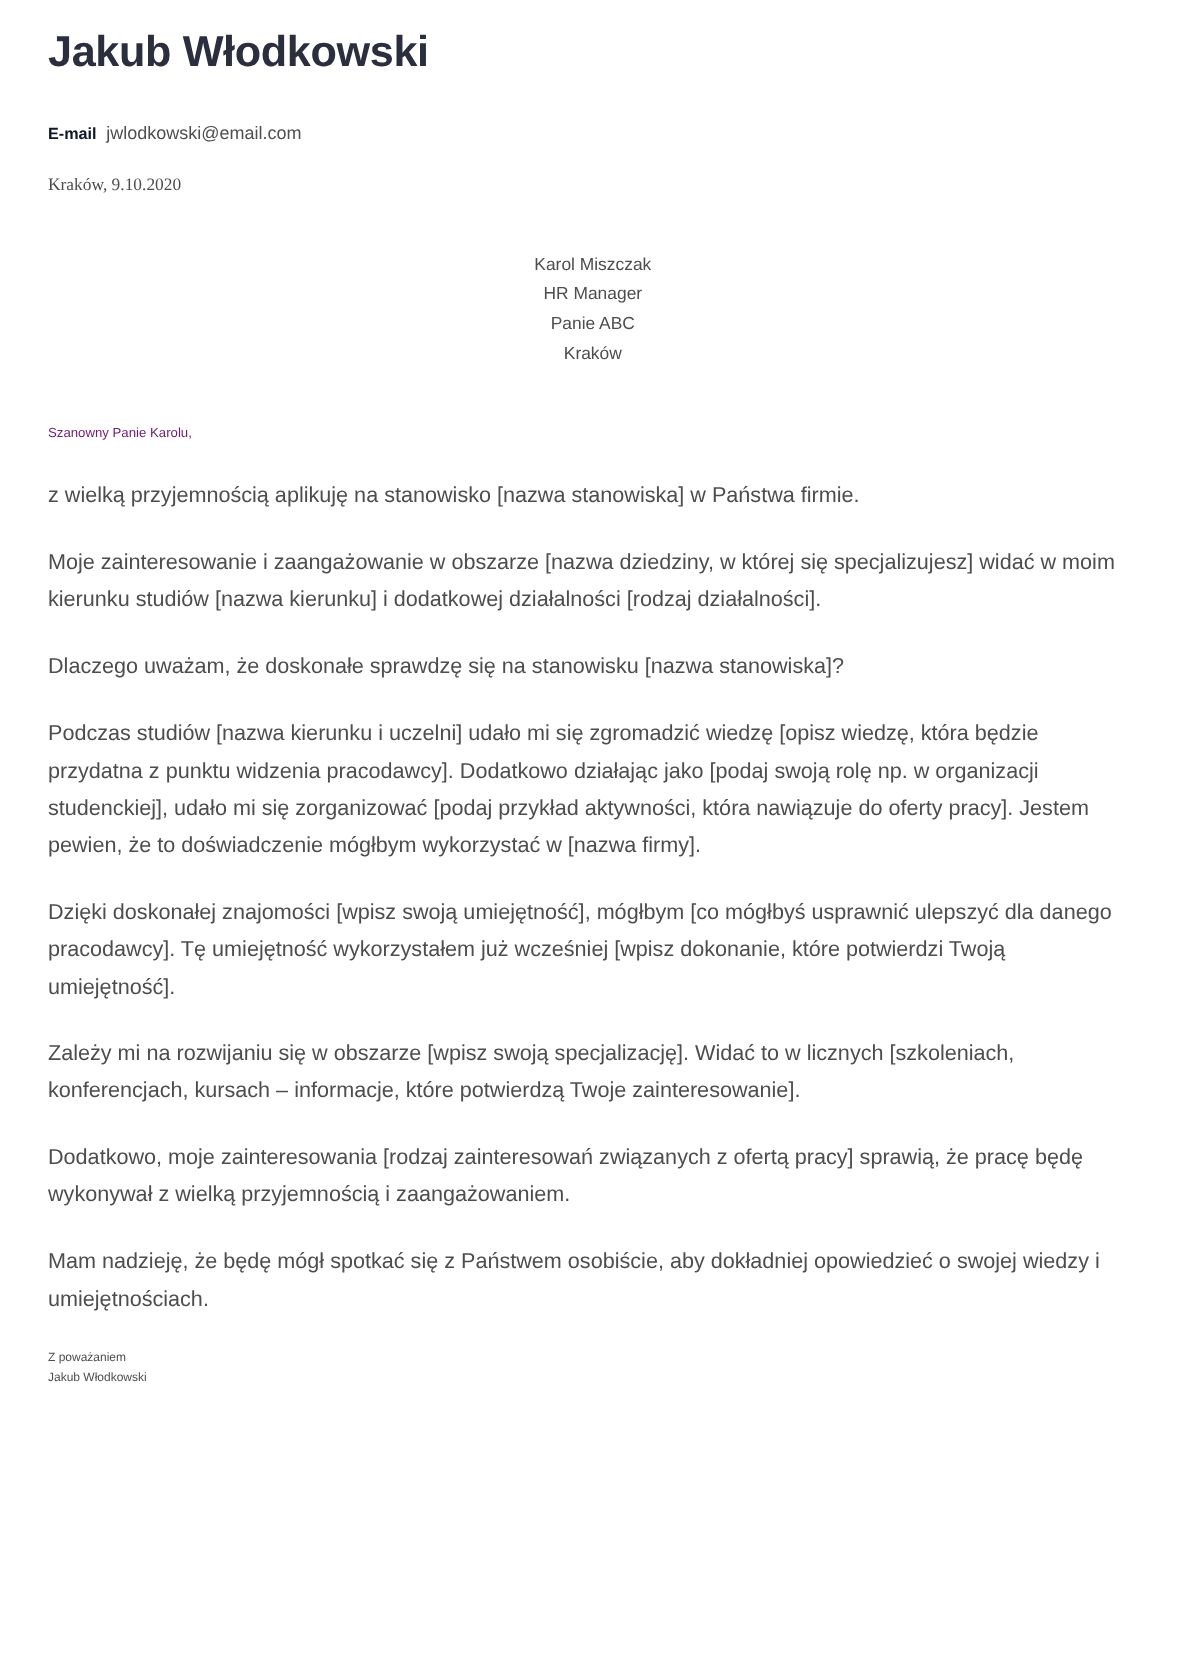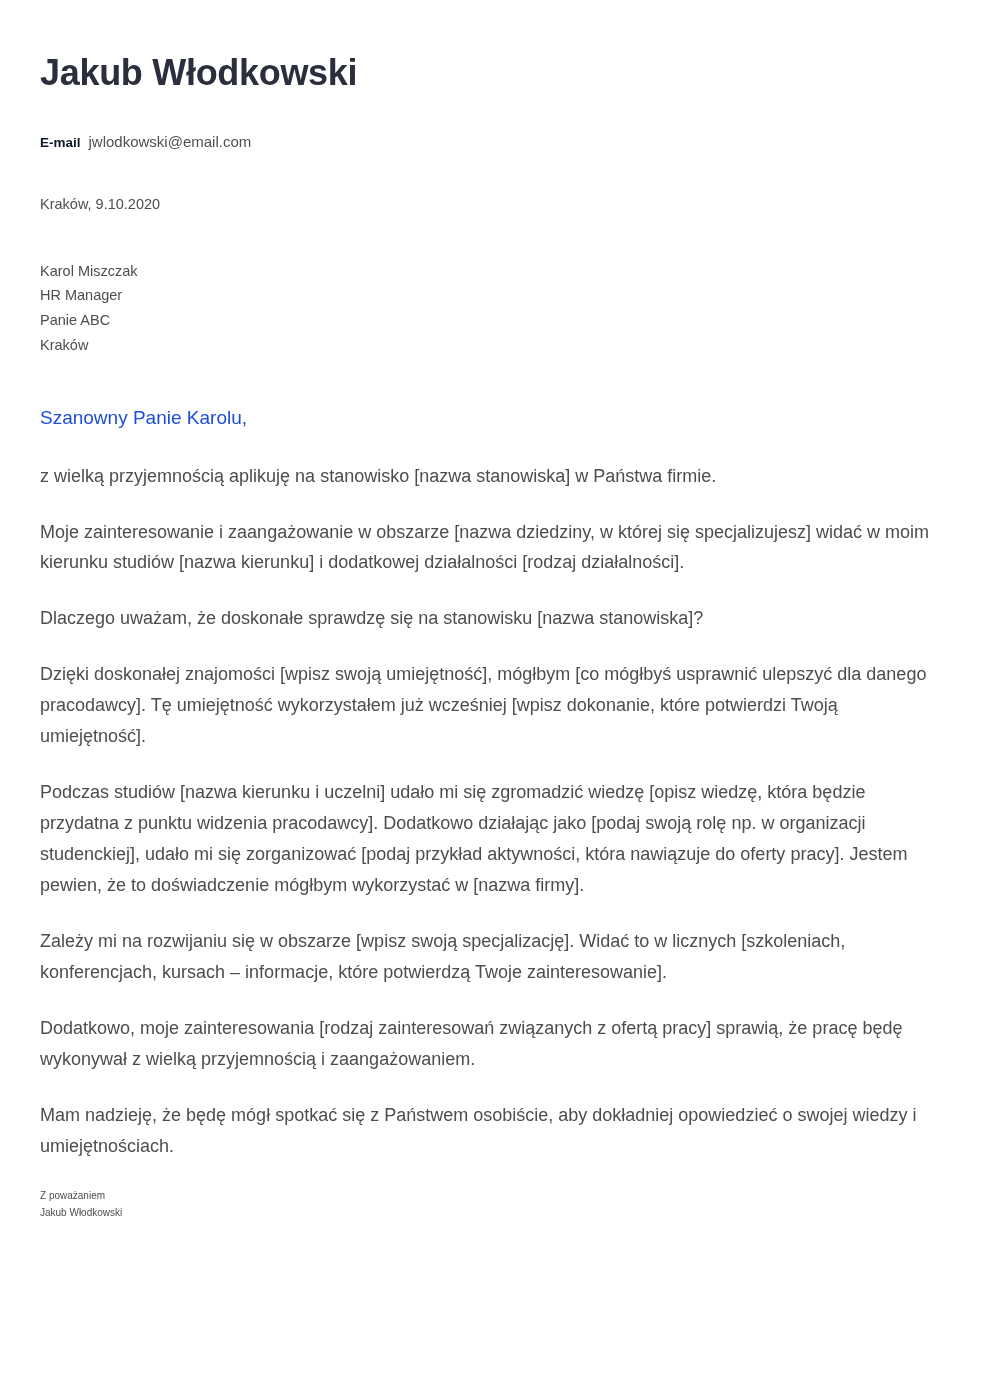--- a/index.html
+++ b/index.html
@@ -13,21 +13,21 @@
     height: 1400px;
     font-family: "Liberation Sans", "DejaVu Sans", sans-serif;
     -webkit-font-smoothing: antialiased;
     overflow: hidden;
   }
   .page {
     box-sizing: border-box;
     width: 990px;
     height: 1400px;
     background: #ffffff;
-    padding: 52px 42px 0 40px;
+    padding: 22px 42px 0 40px;
     position: relative;
   }
   .doc-name {
     font-size: 36px;
     font-weight: bold;
     color: #2b2e3d;
     letter-spacing: -0.3px;
     line-height: 1.15;
     margin: 0;
     padding: 0;
@@ -42,38 +42,40 @@
     font-weight: bold;
     color: #0f172a;
     margin-right: 8px;
     font-size: 13.5px;
   }
   .contact-value {
     color: #4f4f4f;
     font-size: 15px;
   }
   .date-line {
-    margin-top: 38px;
+    margin-top: 18px;
     font-size: 14.5px;
     color: #4d4d4d;
     line-height: 1.7;
+    font-family: Liberation Serif, serif;
   }
   .recipient {
     margin-top: 42px;
     font-size: 14.5px;
     color: #4d4d4d;
     line-height: 1.72;
   }
   .recipient div {
     white-space: pre;
+    text-align: center;
   }
   .salutation {
     margin-top: 44px;
-    font-size: 19px;
-    color: #1d4ed8;
+    font-size: 11px;
+    color: #701a75;
     line-height: 1.7;
   }
   .body-copy {
     margin-top: 26px;
   }
   .body-copy p {
     margin: 0 0 25px 0;
     font-size: 18px;
     line-height: 1.72;
     color: #4d4d4d;
@@ -109,22 +111,22 @@
     <div>Panie ABC</div>
     <div>Kraków</div>
   </div>
 
   <div class="salutation">Szanowny Panie Karolu,</div>
 
   <div class="body-copy">
     <p>z wielką przyjemnością aplikuję na stanowisko [nazwa stanowiska] w Państwa firmie.</p>
     <p>Moje zainteresowanie i zaangażowanie w obszarze [nazwa dziedziny, w której się specjalizujesz] widać w moim kierunku studiów [nazwa kierunku] i dodatkowej działalności [rodzaj działalności].</p>
     <p>Dlaczego uważam, że doskonałe sprawdzę się na stanowisku [nazwa stanowiska]?</p>
+    <p>Podczas studiów [nazwa kierunku i uczelni] udało mi się zgromadzić wiedzę [opisz wiedzę, która będzie przydatna z punktu widzenia pracodawcy]. Dodatkowo działając jako [podaj swoją rolę np. w organizacji studenckiej], udało mi się zorganizować [podaj przykład aktywności, która nawiązuje do oferty pracy]. Jestem pewien, że to doświadczenie mógłbym wykorzystać w [nazwa firmy].</p>
     <p>Dzięki doskonałej znajomości [wpisz swoją umiejętność], mógłbym [co mógłbyś usprawnić ulepszyć dla danego pracodawcy]. Tę umiejętność wykorzystałem już wcześniej [wpisz dokonanie, które potwierdzi Twoją umiejętność].</p>
-    <p>Podczas studiów [nazwa kierunku i uczelni] udało mi się zgromadzić wiedzę [opisz wiedzę, która będzie przydatna z punktu widzenia pracodawcy]. Dodatkowo działając jako [podaj swoją rolę np. w organizacji studenckiej], udało mi się zorganizować [podaj przykład aktywności, która nawiązuje do oferty pracy]. Jestem pewien, że to doświadczenie mógłbym wykorzystać w [nazwa firmy].</p>
     <p>Zależy mi na rozwijaniu się w obszarze [wpisz swoją specjalizację]. Widać to w licznych [szkoleniach, konferencjach, kursach – informacje, które potwierdzą Twoje zainteresowanie].</p>
     <p>Dodatkowo, moje zainteresowania [rodzaj zainteresowań związanych z ofertą pracy] sprawią, że pracę będę wykonywał z wielką przyjemnością i zaangażowaniem.</p>
     <p>Mam nadzieję, że będę mógł spotkać się z Państwem osobiście, aby dokładniej opowiedzieć o swojej wiedzy i umiejętnościach.</p>
   </div>
 
   <div class="signoff">
     <div>Z poważaniem</div>
     <div>Jakub Włodkowski</div>
   </div>
 

